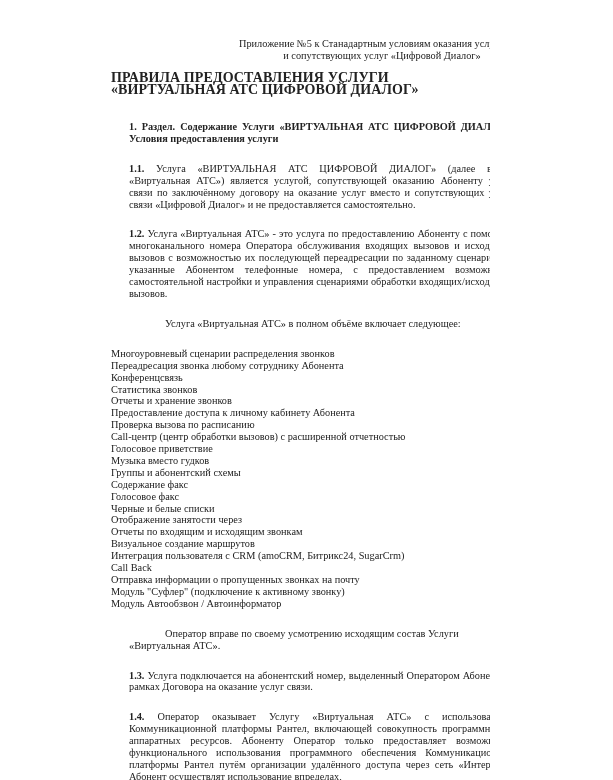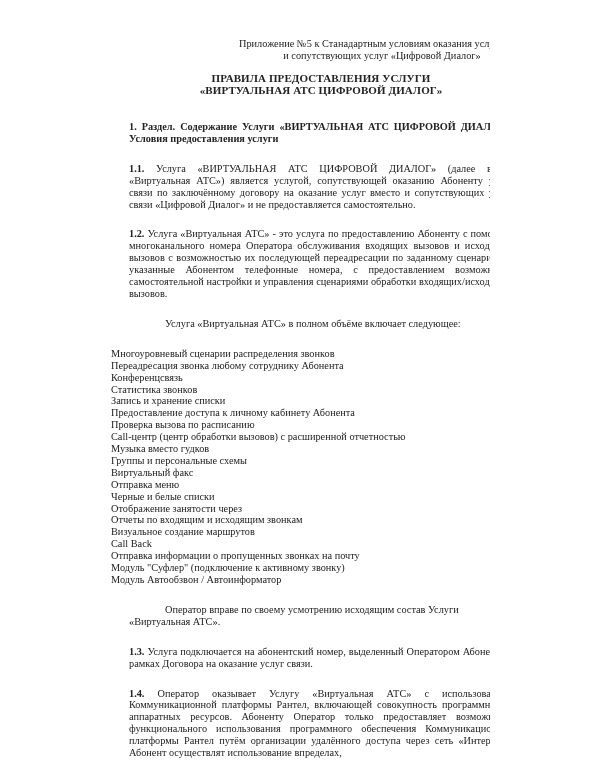--- a/index.html
+++ b/index.html
@@ -23,23 +23,23 @@
   .doc-header {
     width: 298px;
     margin-left: auto;
     margin-right: 0;
     text-align: center;
     font-size: 10.3px;
     line-height: 12px;
   }
   .doc-title {
     margin-top: 10px;
-    text-align: center;
+    text-align: left;
     font-weight: bold;
-    font-size: 11px;
+    font-size: 14px;
     line-height: 12px;
     letter-spacing: 0.1px;
   }
   .body-text {
     margin-top: 25px;
     font-size: 10.3px;
     line-height: 11.9px;
   }
   .body-text p { margin: 18px; }
   .justify { text-align: justify; }
@@ -71,32 +71,34 @@
 
       <p class="justify"><span class="bold">1.2.</span> <span>Услуга «Виртуальная АТС» - это услуга по предоставлению Абоненту с помощью многоканального номера Оператора обслуживания входящих вызовов и исходящих вызовов с возможностью их последующей переадресации по заданному сценарию на указанные Абонентом телефонные номера, с предоставлением возможности самостоятельной настройки и управления сценариями обработки входящих/исходящих вызовов.</span></p>
 
       <p class="indent">Услуга «Виртуальная АТС» в полном объёме включает следующее:</p>
 
       <div class="features">
         <div>Многоуровневый сценарии распределения звонков</div>
         <div>Переадресация звонка любому сотруднику Абонента</div>
         <div>Конференцсвязь</div>
         <div>Статистика звонков</div>
-        <div>Запись и хранение списки</div>
+        <div>Отчеты и хранение звонков</div>
         <div>Предоставление доступа к личному кабинету Абонента</div>
         <div>Проверка вызова по расписанию</div>
         <div>Call-центр (центр обработки вызовов) с расширенной отчетностью</div>
+        <div>Голосовое приветствие</div>
         <div>Музыка вместо гудков</div>
-        <div>Группы и персональные схемы</div>
-        <div>Виртуальный факс</div>
-        <div>Отправка меню</div>
+        <div>Группы и абонентский схемы</div>
+        <div>Содержание факс</div>
+        <div>Голосовое факс</div>
         <div>Черные и белые списки</div>
         <div>Отображение занятости через</div>
         <div>Отчеты по входящим и исходящим звонкам</div>
         <div>Визуальное создание маршрутов</div>
+        <div>Интеграция пользователя с CRM (amoCRM, Битрикс24, SugarCrm)</div>
         <div>Call Back</div>
         <div>Отправка информации о пропущенных звонках на почту</div>
         <div>Модуль "Суфлер" (подключение к активному звонку)</div>
         <div>Модуль Автообзвон / Автоинформатор</div>
       </div>
 
       <p class="indent">Оператор вправе по своему усмотрению исходящим состав Услуги «Виртуальная АТС».</p>
 
       <p class="justify"><span class="bold">1.3.</span> <span>Услуга подключается на абонентский номер, выделенный Оператором Абоненту в рамках Договора на оказание услуг связи.</span></p>
 

